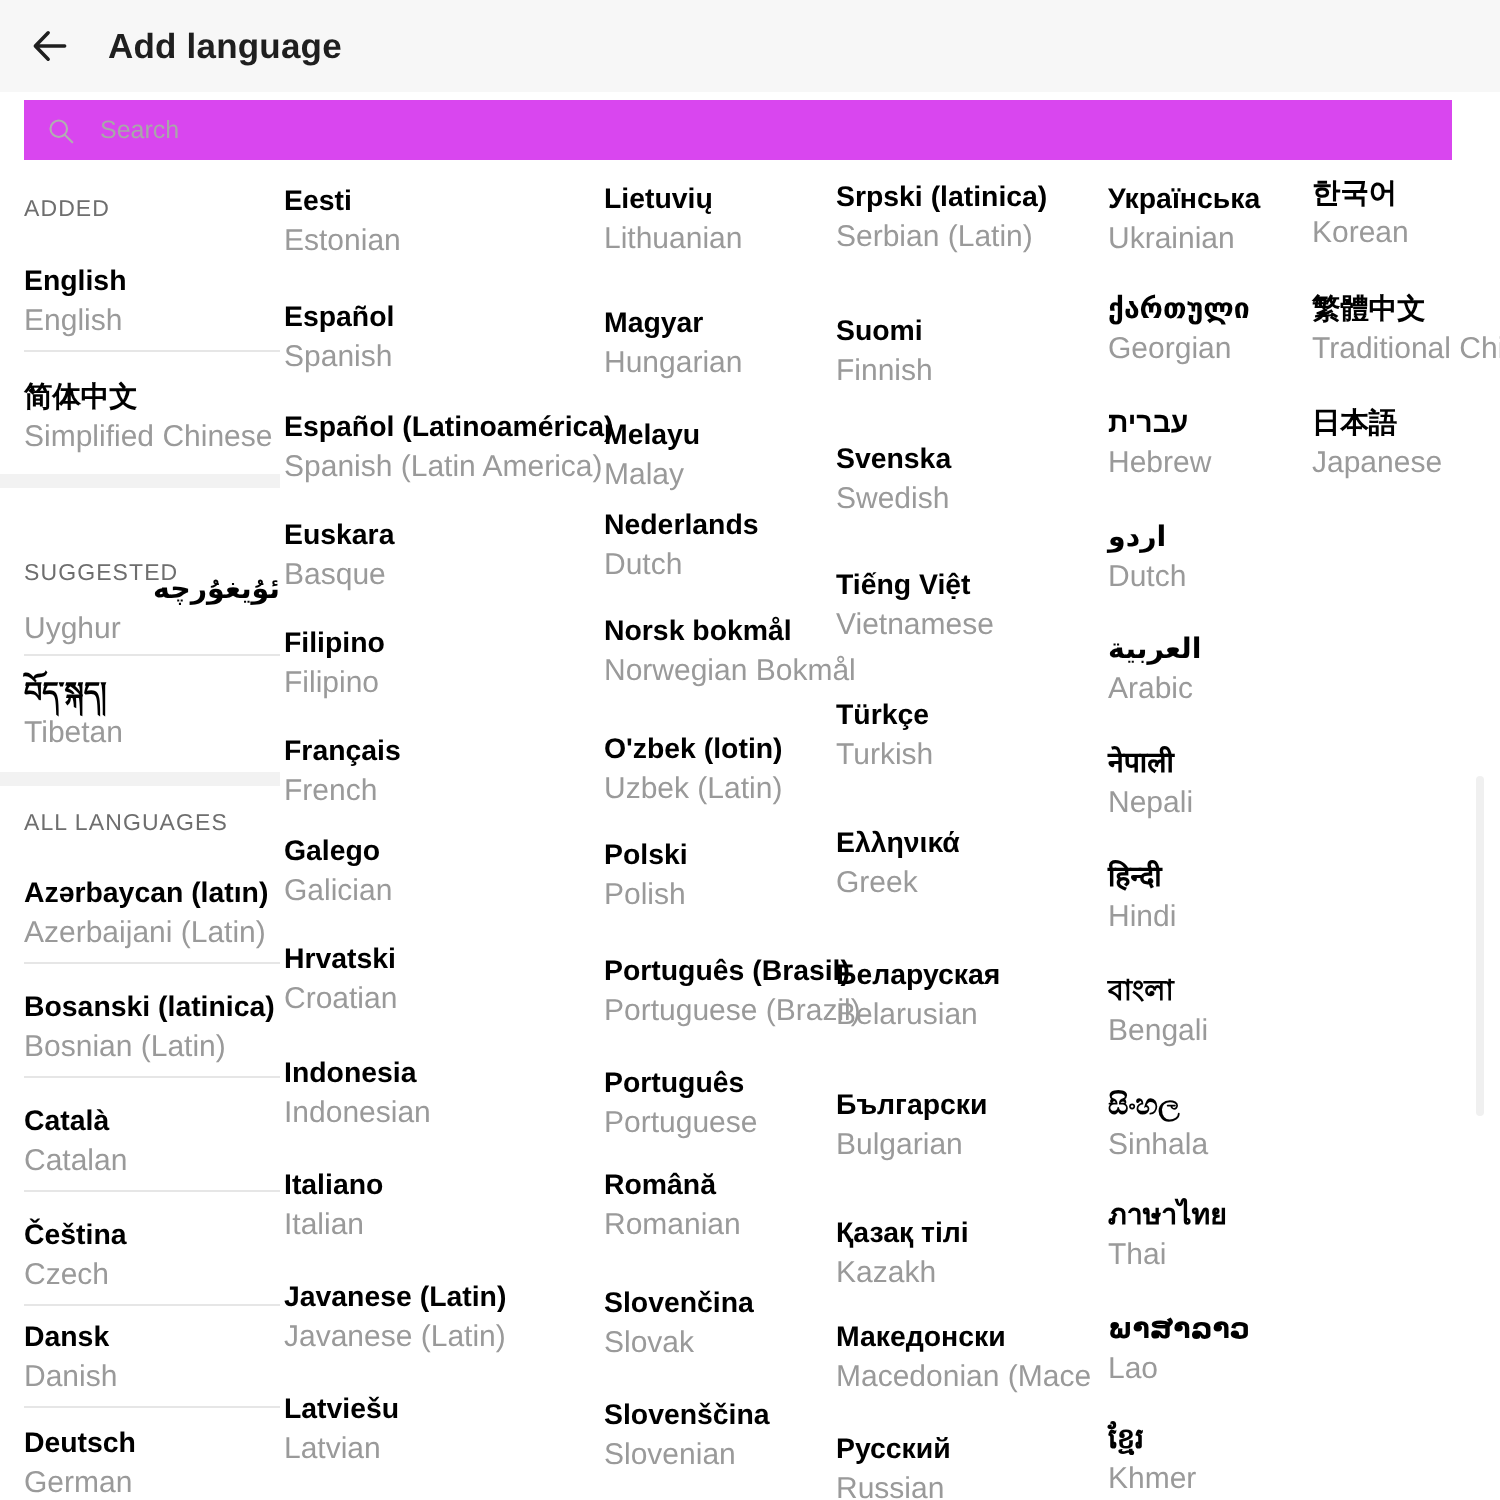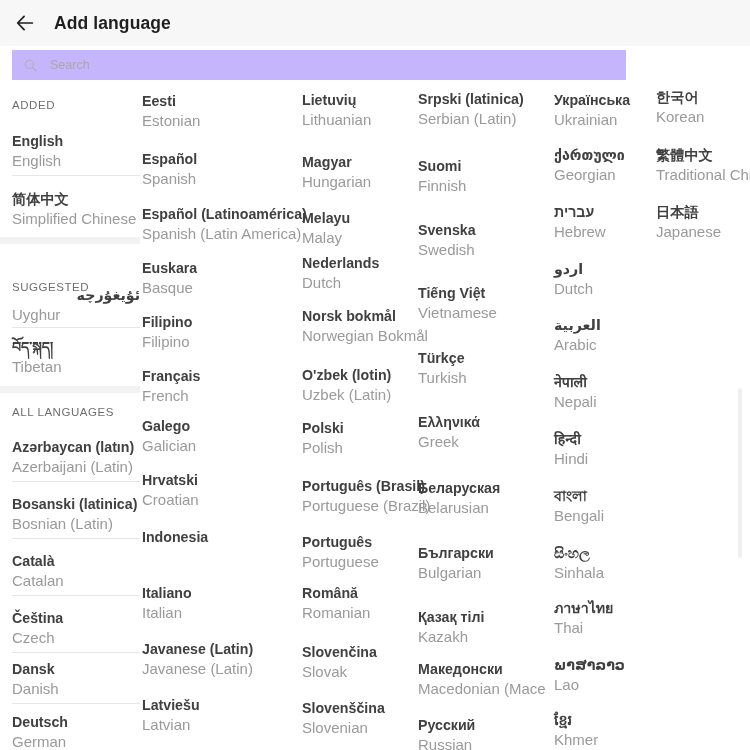--- a/index.html
+++ b/index.html
@@ -35,22 +35,22 @@
 
   
   #search-wrap {
     position: absolute; left: 0; top: 46px;
     width: 750px; height: 38px;
     background: #ffffff;
     display: flex; align-items: flex-start;
   }
   #search-box {
     margin: 4px 0 0 12px;
-    width: 614px; height: 30px;
-    background: #c4b5fd;
+    width: 714px; height: 30px;
+    background: #d946ef;
     display: flex; align-items: center;
     cursor: text;
   }
   #search-icon { margin-left: 11px; display: flex; align-items: center; }
   #search-input {
     border: 0; outline: 0; background: transparent;
     margin-left: 10px;
     font-family: inherit;
     font-size: 12.5px;
     color: #3a3a3a;
@@ -72,21 +72,21 @@
     color: #6e6e6e;
     font-size: 11.5px;
     letter-spacing: .55px;
     font-weight: normal;
     white-space: nowrap;
   }
   .lang-row { position: relative; }
   .native {
     font-size: 14.2px;
     font-weight: bold;
-    color: #404040;
+    color: #000000;
     white-space: nowrap;
     line-height: 1.12;
   }
   .english {
     font-size: 15px;
     color: #9a9a9a;
     white-space: nowrap;
     line-height: 1.25;
     margin-top: 2px;
   }
@@ -227,20 +227,21 @@
       <div class="lang-row" style="position: absolute; top: 331px; left: 0px; width: 150px;">
         <div class="native">Galego</div>
         <div class="english">Galician</div>
       </div>
       <div class="lang-row" style="position: absolute; top: 385px; left: 0px; width: 150px;">
         <div class="native">Hrvatski</div>
         <div class="english">Croatian</div>
       </div>
       <div class="lang-row" style="position: absolute; top: 442px; left: 0px; width: 150px;">
         <div class="native">Indonesia</div>
+        <div class="english">Indonesian</div>
       </div>
       <div class="lang-row" style="position: absolute; top: 498px; left: 0px; width: 150px;">
         <div class="native">Italiano</div>
         <div class="english">Italian</div>
       </div>
       <div class="lang-row" style="position: absolute; top: 554px; left: 0px; width: 150px;">
         <div class="native">Javanese (Latin)</div>
         <div class="english">Javanese (Latin)</div>
       </div>
       <div class="lang-row" style="position: absolute; top: 610px; left: 0px; width: 150px;">

